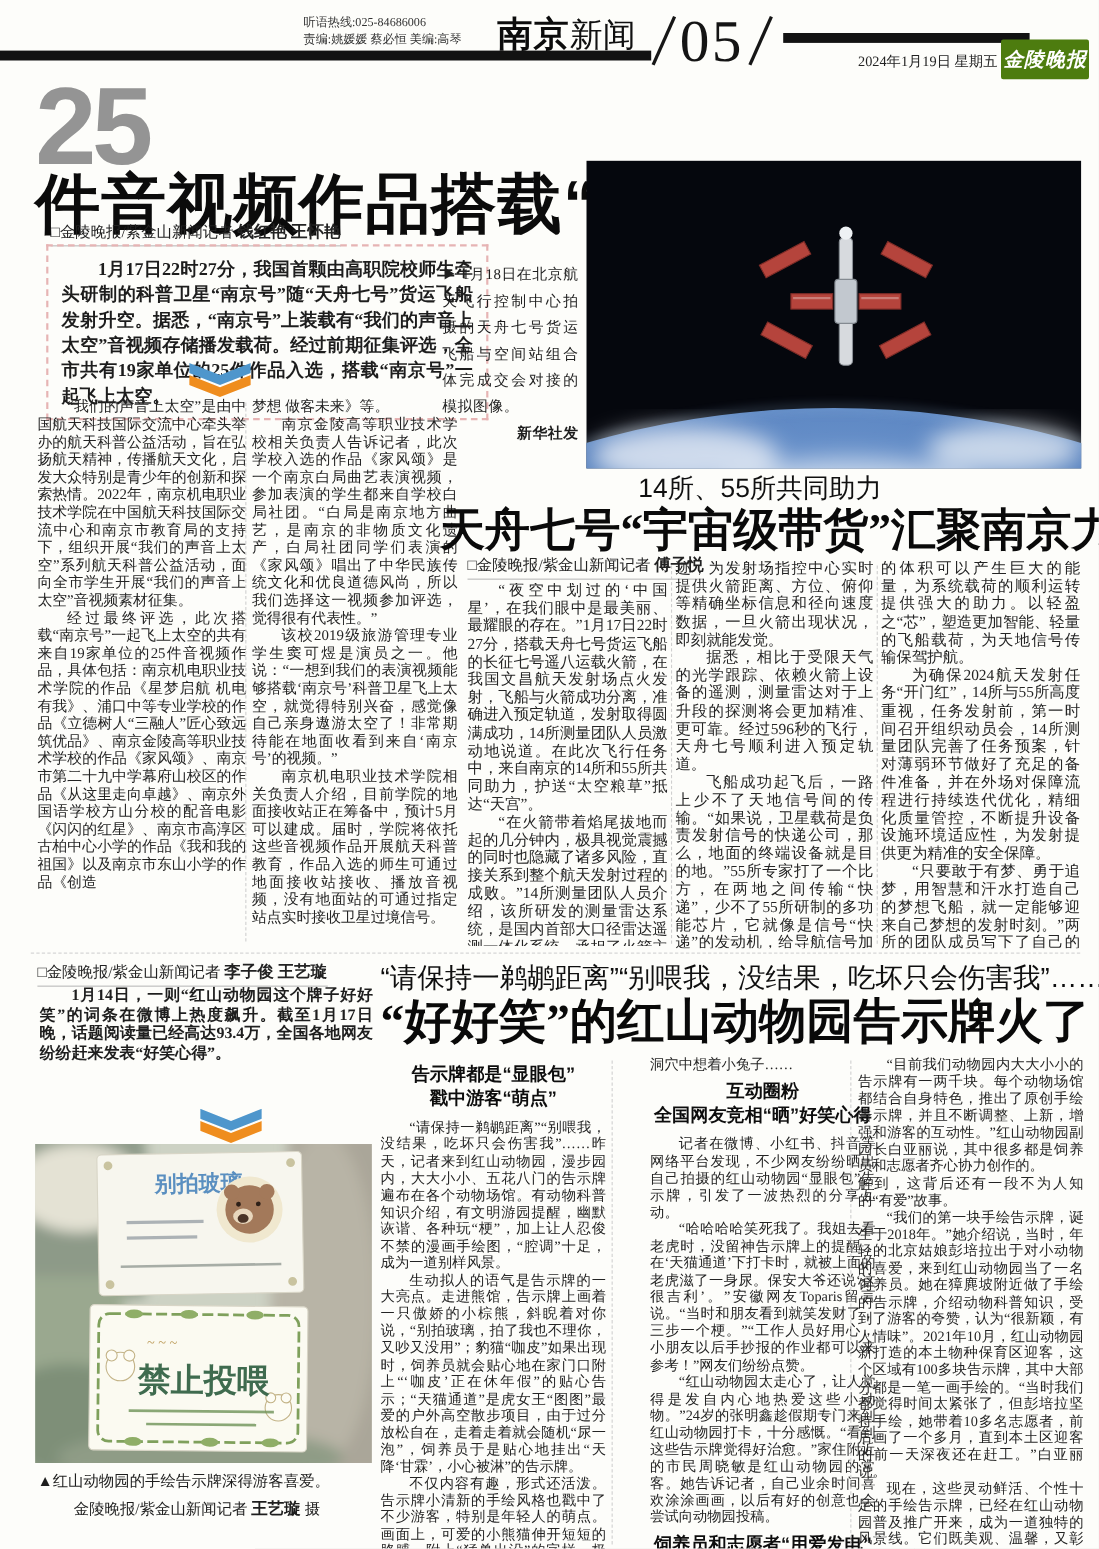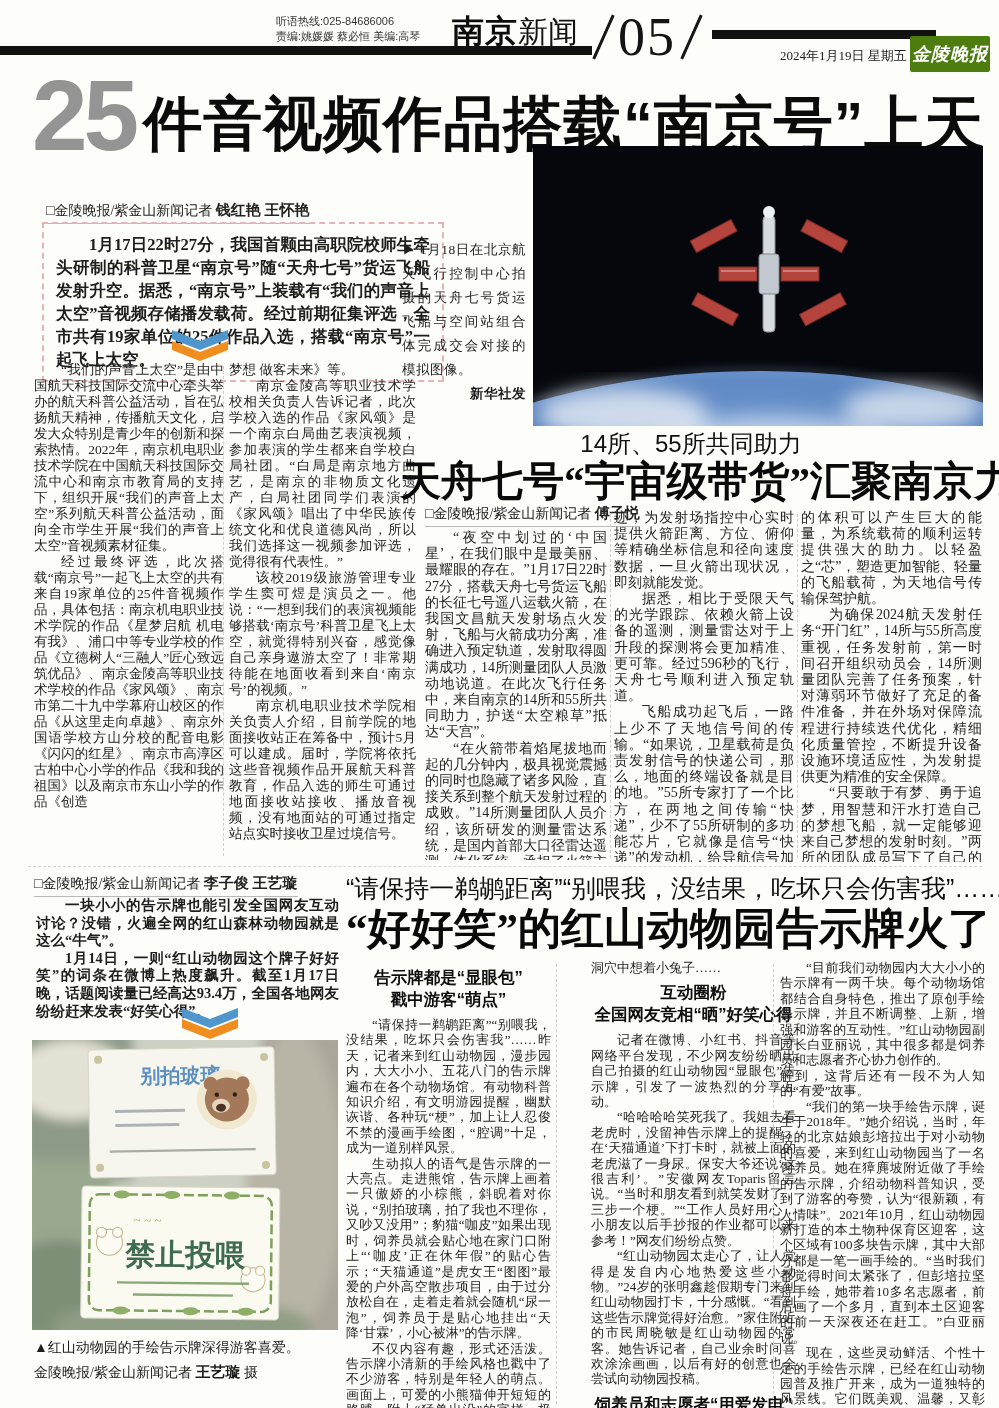--- a/index.html
+++ b/index.html
@@ -1,38 +1,38 @@
 <!DOCTYPE html>
 <html><head>
 <meta charset="utf-8">
 <style>
   html,body{margin:0;padding:0;background:#e9e9e6;}
   #page{position:relative;width:999px;height:1408px;margin:0 auto;background:#fdfdfa;
         overflow:hidden;font-family:"Liberation Serif",serif;color:#262626;}
   .abs{position:absolute;}
   
-  .hd-meta{left:276px;top:14px;width:150px;font-family:Liberation Sans, sans-serif;
+  .hd-meta{left:276px;top:14px;width:150px;font-family:Liberation Serif, serif;
            font-size:11px;line-height:15px;color:#333;}
   .hd-section{left:452px;top:10px;font-family:"Liberation Sans",sans-serif;white-space:nowrap;}
   .hd-section .b1{font-size:32px;font-weight:900;letter-spacing:1px;color:#0c0c0c;}
   .hd-section .b2{font-size:30px;font-weight:400;color:#111;}
   .bar{background:#121212;}
   .bar-left{left:0;top:46px;width:592px;height:9px;}
   .bar-right{left:712px;top:30px;width:224px;height:9px;}
   .slash{width:3px;height:48px;background:#161616;transform:rotate(24deg);}
   .slash1{left:602px;top:13px;}
   .slash2{left:690px;top:13px;}
   .hd-page{left:618px;top:6px;font-size:54px;letter-spacing:2px;color:#141414;}
   .hd-date{left:780px;top:47px;font-size:13px;color:#222;}
   .hd-logo{left:910px;top:36px;width:80px;height:36px;background:#4d7c0f;color:#fff;
            display:flex;align-items:center;justify-content:center;font-size:18px;
            font-weight:700;font-style:italic;letter-spacing:1px;border-radius:2px;}
   
-  .a1-head{left:32px;top:74px;display:flex;align-items:flex-end;white-space:nowrap;
-           font-family:"Liberation Sans",sans-serif;}
+  .a1-head{left:32px;top:74px;display:flex;white-space:nowrap;
+           font-family:"Liberation Sans",sans-serif;flex-direction:column;}
   .a1-head .num{font-size:100px;line-height:.82;font-weight:900;color:#949494;letter-spacing:-4px;margin-right:8px;}
   .a1-head .txt{font-size:59px;font-weight:900;color:#0b0b0b;letter-spacing:1px;line-height:1;margin-bottom:2px;}
   .a1-sub{left:34px;top:150px;font-family:"Liberation Sans",sans-serif;font-size:31px;
           font-weight:700;color:#0e0e0e;letter-spacing:1px;}
   .byline{font-size:14px;color:#222;border-bottom:1px solid #b9b9b9;padding-bottom:3px;white-space:nowrap;}
   .byline b{font-size:15px;}
   .a1-byline{left:46px;top:201px;}
   .a1-lead{left:42px;top:222px;width:374px;border:2px dashed #e6b4b4;padding:9px 12px;
            font-size:16.5px;line-height:23px;font-weight:600;text-align:justify;color:#1d1d1d;}
   .a1-lead p{margin:0;text-indent:2em;}
@@ -60,21 +60,21 @@
   .a2-col3{left:801px;top:510px;width:181px;height:352px;}
   
   .vsep{border-left:1px dashed #cfcfcf;width:0;}
   .hsep{border-top:1px dashed #d6d6d6;height:0;}
   
   .a3-byline{left:34px;top:874px;}
   .a3-intro{left:36px;top:897px;width:303px;font-size:14.5px;line-height:17.6px;
             font-weight:600;text-align:justify;color:#1e1e1e;}
   .photo2{left:32px;top:1040px;width:306px;height:290px;}
   .cap2{left:34px;top:1336px;width:304px;font-size:14px;line-height:24px;color:#1d1d1d;}
-  .cap2 .credit{display:block;text-align:left;padding-right:14px;}
+  .cap2 .credit{display:block;text-align:center;padding-right:14px;}
   .cap2 b{font-size:15px;}
   .a3-kicker{left:346px;top:872px;width:640px;font-family:"Liberation Sans",sans-serif;
              font-size:25px;font-weight:500;color:#0f0f0f;white-space:nowrap;}
   .a3-head{left:346px;top:900px;width:640px;font-size:43px;font-weight:900;color:#090909;white-space:nowrap;}
   .a3-col{top:960px;width:205px;height:448px;font-size:13px;line-height:15.4px;}
   .a3-col1{left:346px;} .a3-col2{left:563px;margin-left:28px;} .a3-col3{left:780px;}
   .colhead{font-family:"Liberation Sans",sans-serif;font-size:16.5px;font-weight:700;
            text-align:center;line-height:22px;margin:6px 0 7px;color:#0d0d0d;white-space:pre-line;}
 </style>
 </head>
@@ -202,21 +202,20 @@
       <p class="para">创新突破，梦圆九天。星辰大海的征途上，14所和55所追梦的脚步仍在继续。</p>
     </div>
 
   <div class="abs hsep" style="left:28px;top:866px;width:954px;"></div>
 
   <div class="abs byline a3-byline">
     <span>□金陵晚报/紫金山新闻记者</span>
     <b>李子俊 王艺璇</b>
   </div>
   <div class="abs colbox a3-intro">
-      <p class="para">一块小小的告示牌也能引发全国网友互动讨论？没错，火遍全网的红山森林动物园就是这么“牛气”。</p>
       <p class="para">1月14日，一则“红山动物园这个牌子好好笑”的词条在微博上热度飙升。截至1月17日晚，话题阅读量已经高达93.4万，全国各地网友纷纷赶来发表“好笑心得”。</p>
     </div>
 
   <div class="abs arrow2">
     <svg width="56" height="32" viewBox="0 0 56 32">
       <polygon points="0,0 28,11 56,0 56,9 28,20 0,9" fill="#4e96cc"></polygon>
       <polygon points="0,11 28,22 56,11 56,20 28,31 0,20" fill="#ef8d1e"></polygon>
     </svg>
   </div>
 

